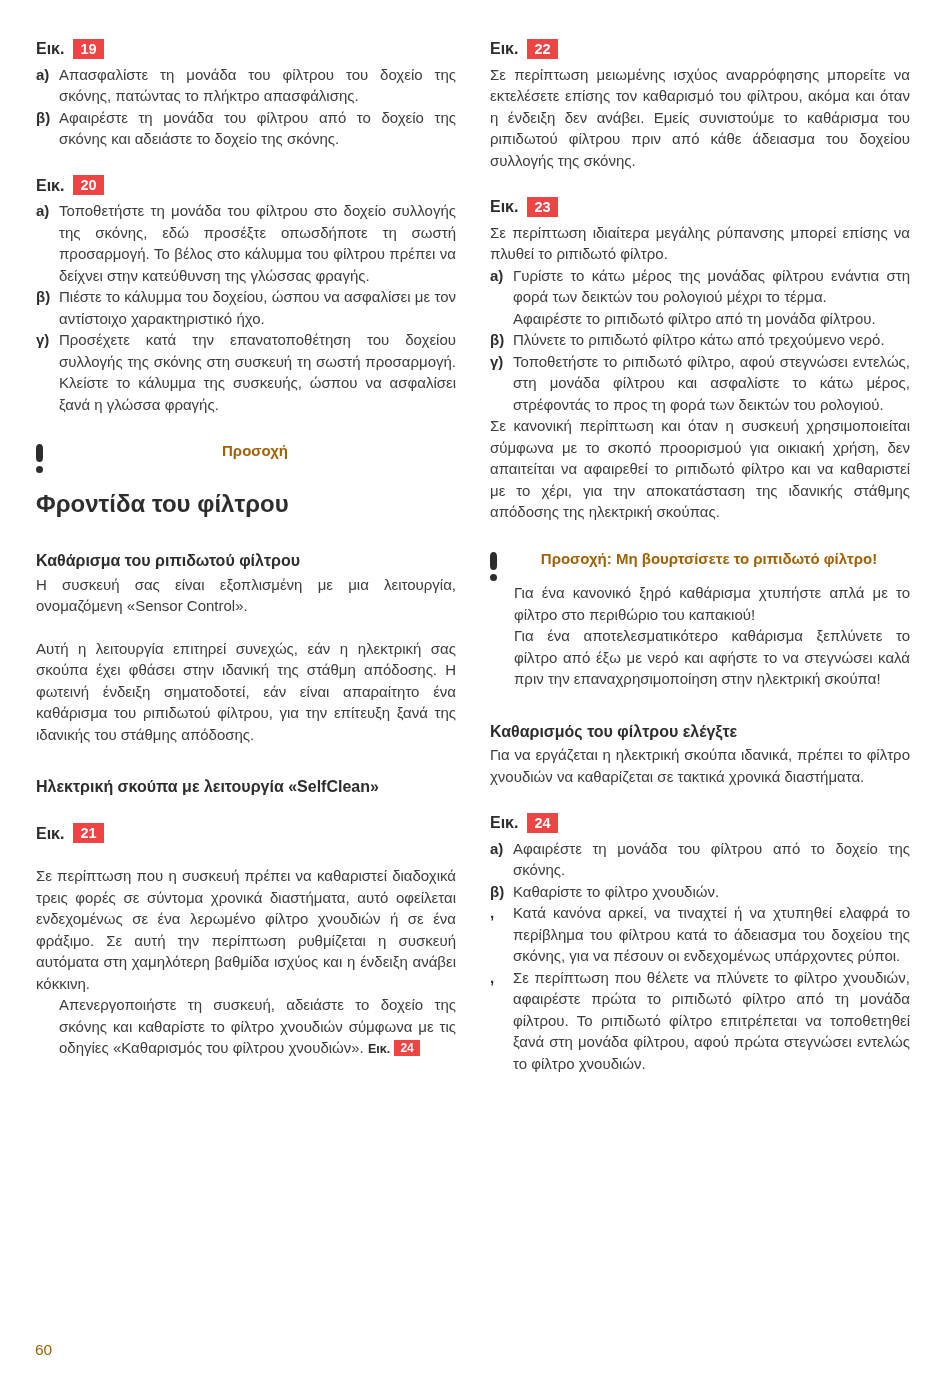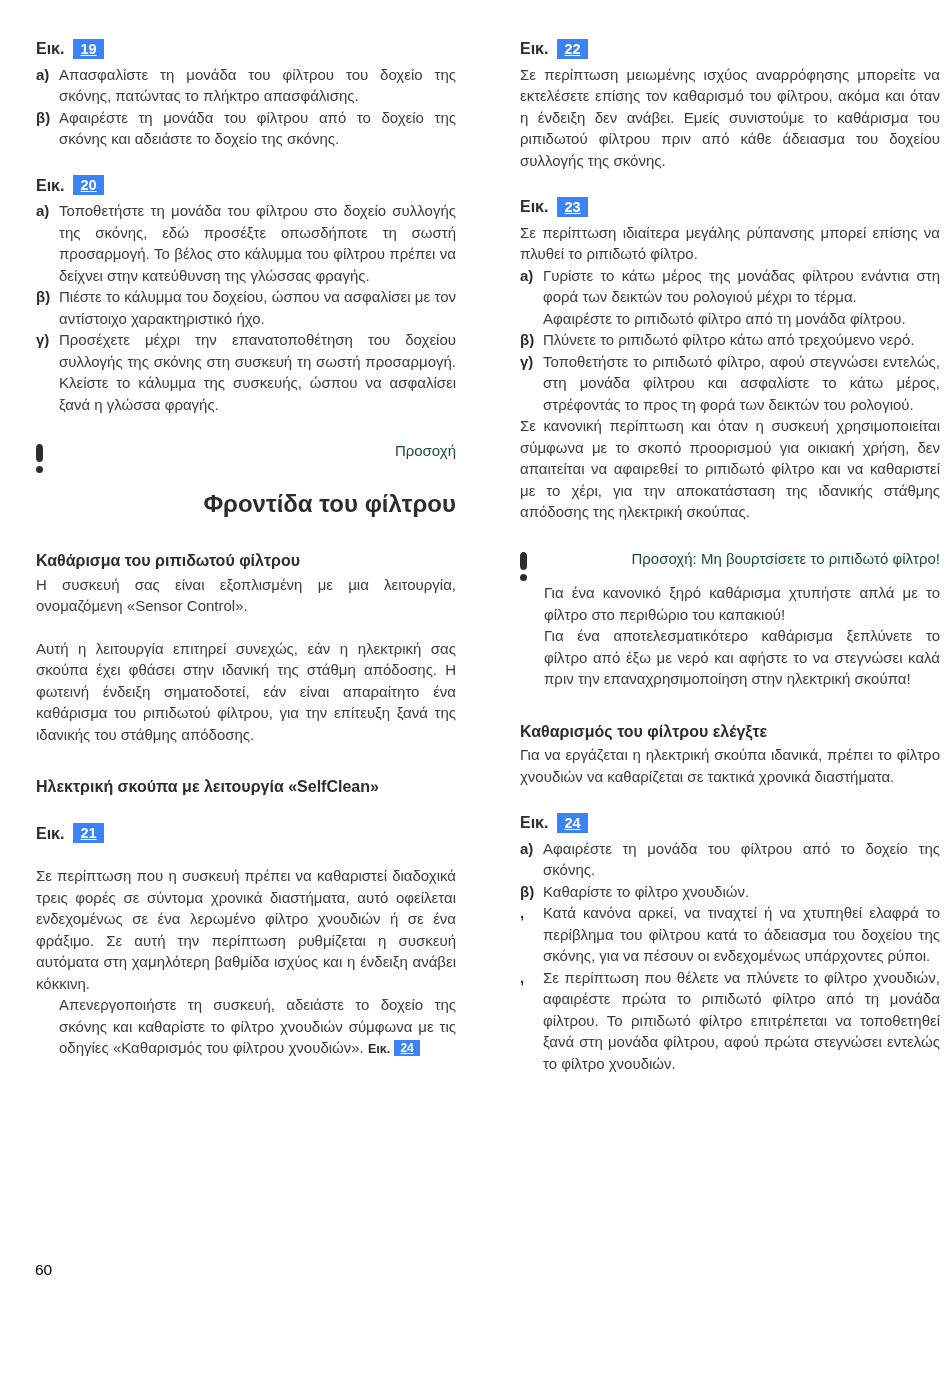--- a/index.html
+++ b/index.html
@@ -7,49 +7,48 @@
     position: relative;
     width: 950px;
     height: 1374px;
     background: #ffffff;
     font-family: "Liberation Sans", sans-serif;
     color: #3d3d3d;
     overflow: hidden;
   }
   .cols {
     display: flex;
-    gap: 64px;
+    gap: 34px;
     padding: 38px 0 0 36px;
   }
   .col {
     width: 420px;
     font-size: 15px;
     line-height: 21.5px;
     text-align: justify;
   }
   .fig-head {
     display: flex;
     align-items: center;
     gap: 9px;
     font-weight: 700;
     font-size: 16px;
     color: #2d2d2d;
     margin-bottom: 4px;
     text-align: left;
   }
   .badge {
     display: inline-block;
-    background: #3b82f6;
+    background: #ef4444;
     color: #ffffff;
     font-weight: 700;
     font-size: 14.5px;
     line-height: 20px;
     padding: 0 7px;
     text-align: center;
-    text-decoration: underline;
   }
   .figref { white-space: nowrap; }
   .figref-lbl {
     font-weight: 700;
     font-size: 12.5px;
     color: #2d2d2d;
   }
   .badge-sm {
     font-size: 12px;
     line-height: 16px;
@@ -81,46 +80,46 @@
     background: #2d2d2d;
     border-radius: 3.5px / 4.5px;
   }
   .excl .dot {
     width: 7px;
     height: 7px;
     background: #2d2d2d;
     border-radius: 50%;
     margin-top: 4px;
   }
-  .caution-title { font-weight: 400; color: #14532d; text-align: right; }
+  .caution-title { font-weight: 700; color: #a16207; text-align: center; }
   .h1 {
     font-size: 24px;
     font-weight: 700;
     color: #2d2d2d;
     margin: 31px 0 22px;
-    text-align: right;
+    text-align: left;
   }
   .sub {
     font-weight: 700;
     font-size: 16px;
     color: #2d2d2d;
     margin-bottom: 2px;
     text-align: left;
     margin-top: 36px;
   }
   .gap-line { margin-top: 21px; }
   .gap-sec  { margin-top: 25px; }
   .gap-big  { margin-top: 31px; }
   .caution-gap { margin-top: 13px; }
   .page-number {
     position: absolute;
     left: 35px;
-    top: 1261px;
+    top: 1341px;
     font-size: 15.5px;
-    color: #000000;
+    color: #a16207;
   }
 </style>
 </head>
 <body>
 
 <div class="page">
   <div class="cols">
 
     <div class="col">
 
@@ -144,21 +143,21 @@
       <div class="item">
         <span class="lbl">a)</span>
         <span>Τοποθετήστε τη μονάδα του φίλτρου στο δοχείο συλλογής της σκόνης, εδώ προσέξτε οπωσδήποτε τη σωστή προσαρμογή. Το βέλος στο κάλυμμα του φίλτρου πρέπει να δείχνει στην κατεύθυνση της γλώσσας φραγής.</span>
       </div>
       <div class="item">
         <span class="lbl">β)</span>
         <span>Πιέστε το κάλυμμα του δοχείου, ώσπου να ασφαλίσει με τον αντίστοιχο χαρακτηριστικό ήχο.</span>
       </div>
       <div class="item">
         <span class="lbl">γ)</span>
-        <span>Προσέχετε μέχρι την επανατοποθέτηση του δοχείου συλλογής της σκόνης στη συσκευή τη σωστή προσαρμογή. Κλείστε το κάλυμμα της συσκευής, ώσπου να ασφαλίσει ξανά η γλώσσα φραγής.</span>
+        <span>Προσέχετε κατά την επανατοποθέτηση του δοχείου συλλογής της σκόνης στη συσκευή τη σωστή προσαρμογή. Κλείστε το κάλυμμα της συσκευής, ώσπου να ασφαλίσει ξανά η γλώσσα φραγής.</span>
       </div>
 
       <div class="caution gap-sec">
         <span class="excl">
             <span class="bar"></span>
             <span class="dot"></span>
           </span>
         <div class="caution-title">Προσοχή</div>
       </div>
 

